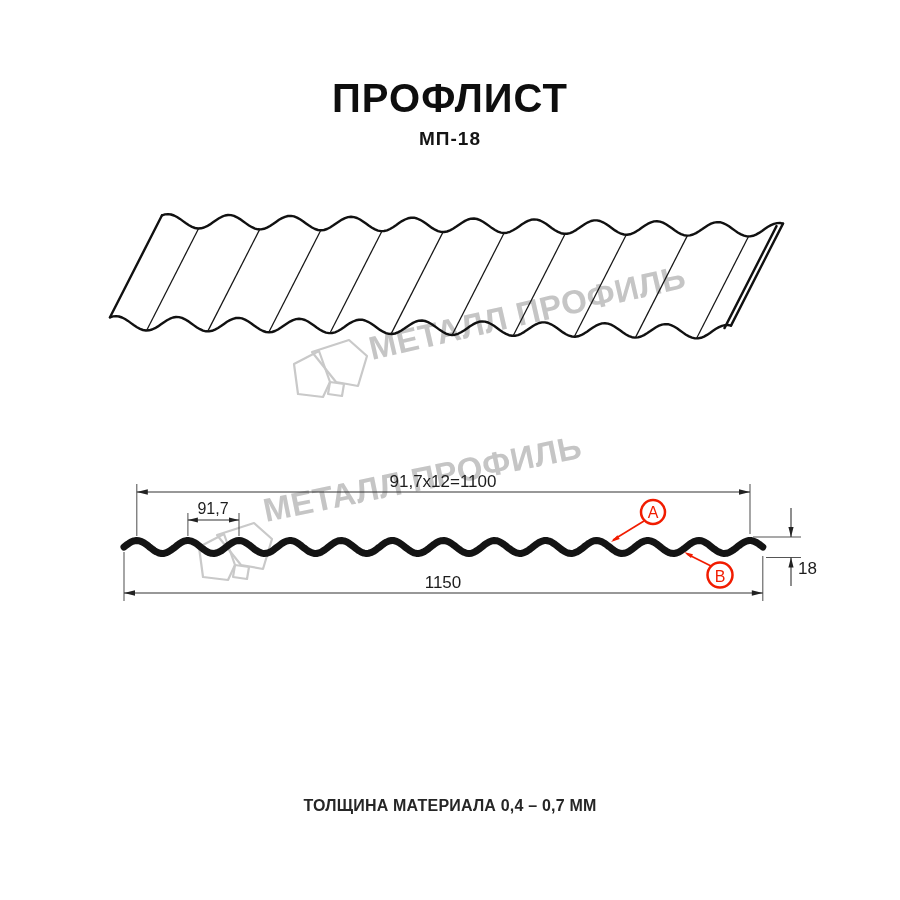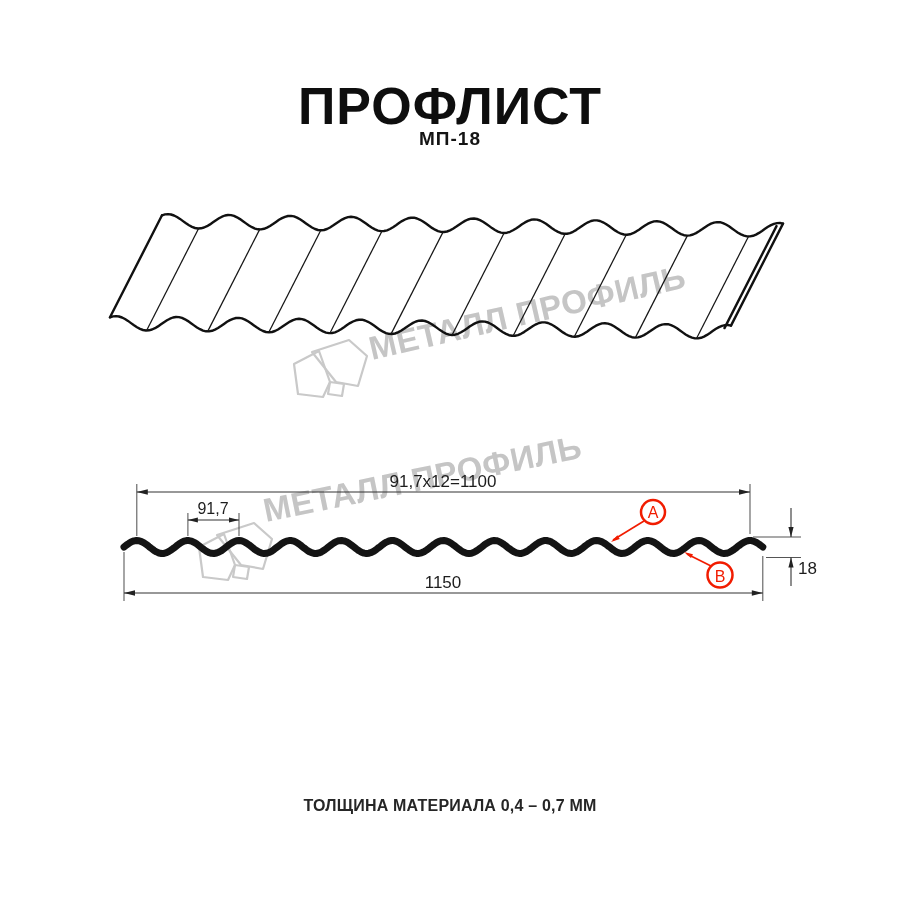--- a/index.html
+++ b/index.html
@@ -2,21 +2,21 @@
 <html><head>
 <meta charset="utf-8">
 <style>
   html,body{margin:0;padding:0;}
   body{
     width:900px;height:900px;position:relative;background:#ffffff;
     font-family:"Liberation Sans", sans-serif;overflow:hidden;
   }
   .title{
     position:absolute;left:0;top:76px;width:900px;text-align:center;
-    font-size:52px;font-weight:800;letter-spacing:1px;color:#0e0e0e;
+    font-size:40px;font-weight:800;letter-spacing:1px;color:#0e0e0e;
   }
   .subtitle{
     position:absolute;left:0;top:128px;width:900px;text-align:center;
     font-size:19px;font-weight:700;letter-spacing:1px;color:#141414;
   }
   .caption{
     position:absolute;left:0;top:797px;width:900px;text-align:center;
     font-size:16px;font-weight:600;letter-spacing:0.2px;color:#262626;
   }
   svg.canvas{position:absolute;left:0;top:0;}

